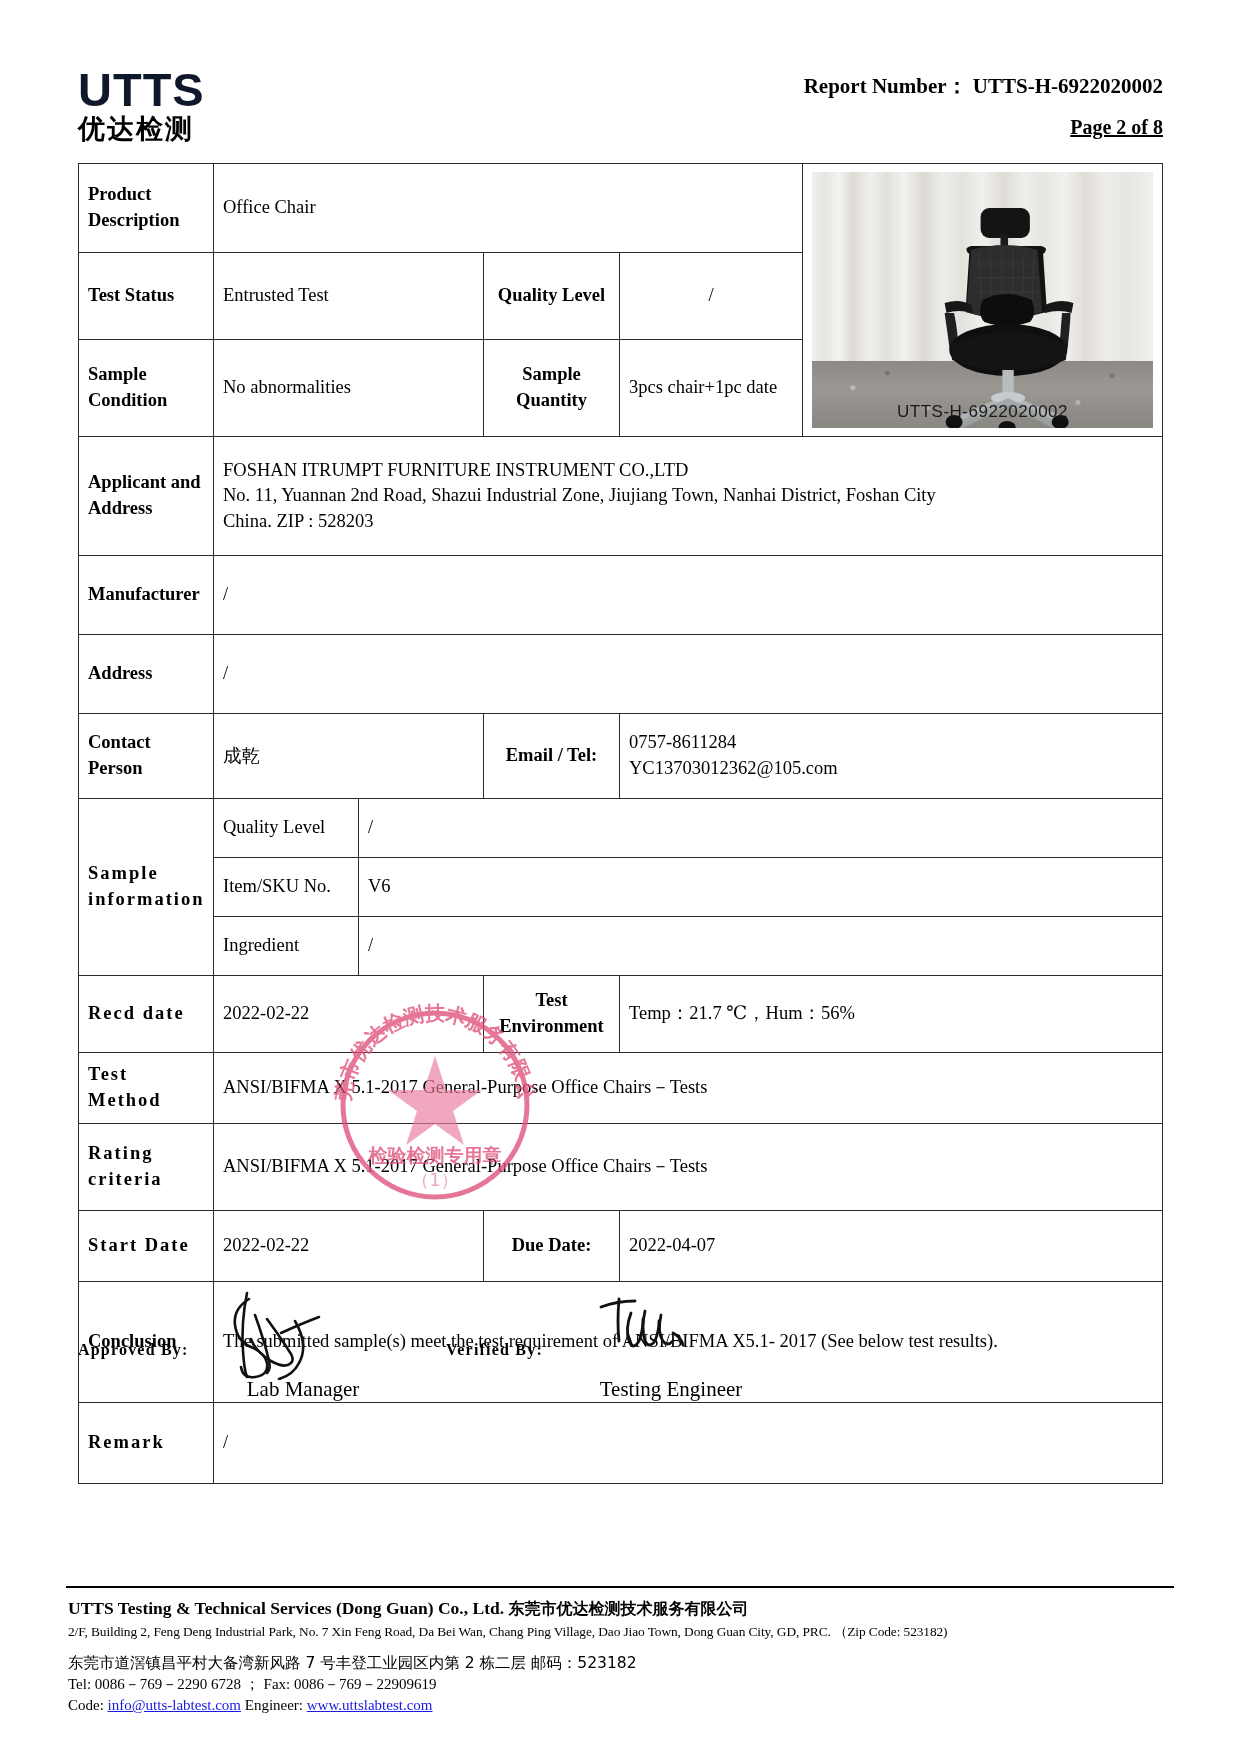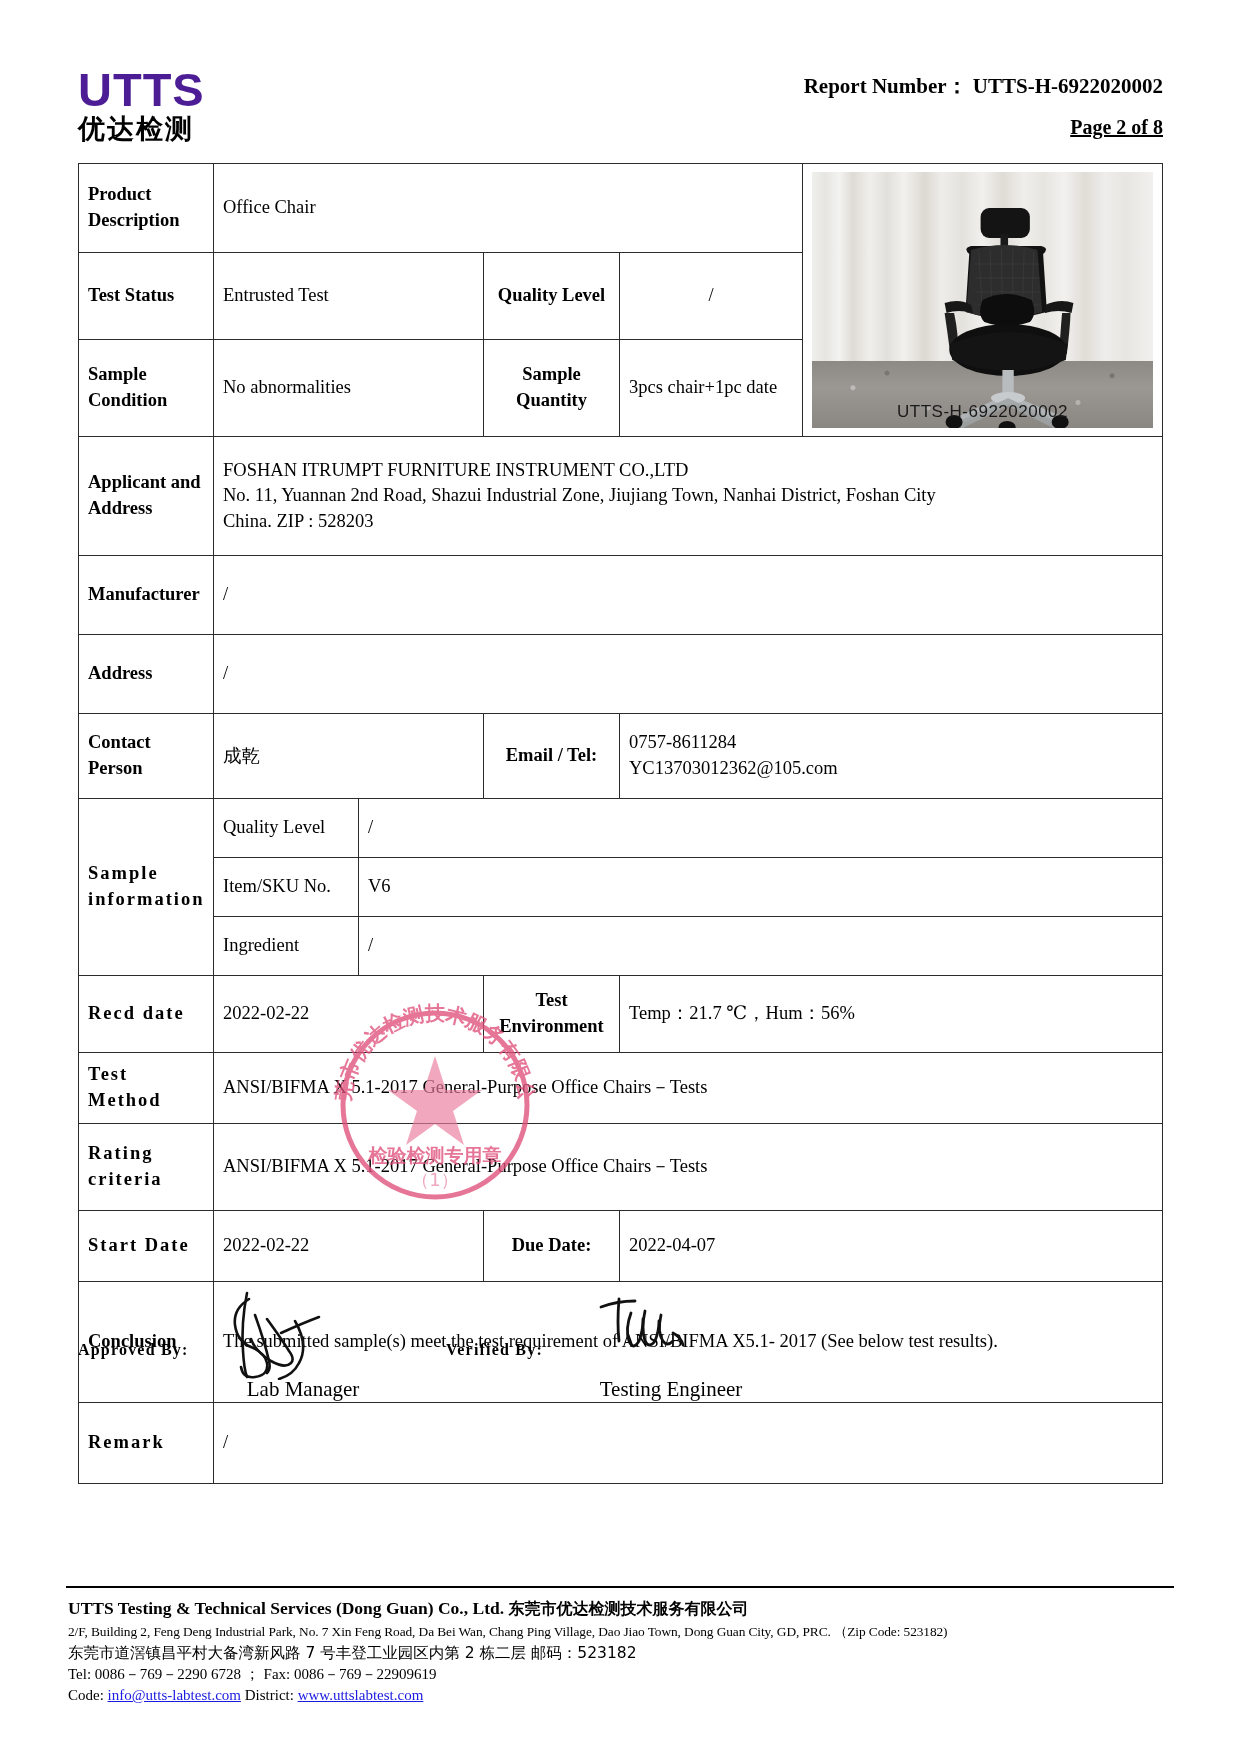--- a/index.html
+++ b/index.html
@@ -27,21 +27,21 @@
   }
   .logo{
     position:absolute;left:0;top:0;
     line-height:1;
   }
   .logo-main{
     font-family:"Liberation Sans","DejaVu Sans",sans-serif;
     font-weight:bold;
     font-size:47px;
     letter-spacing:1px;
-    color:#4c1d95;
+    color:#0f172a;
   }
   .logo-sub{
     font-family:"DejaVu Sans",sans-serif;
     font-size:27px;
     font-weight:bold;
     letter-spacing:2px;
     margin-top:2px;
   }
   .hdr-right{
     position:absolute;
@@ -192,21 +192,21 @@
   }
   .f1 .f1cn{font-family:"DejaVu Sans",sans-serif;font-size:16px;}
   .f2{
     font-size:13.4px;
     margin-top:3px;
     letter-spacing:-.1px;
   }
   .f3{
     font-family:"DejaVu Sans",sans-serif;
     font-size:15.5px;
-    margin-top:2px;
+    margin-top:12px;
   }
   .f4{
     font-size:15px;
     margin-top:2px;
   }
   .f5{
     font-size:15px;
     margin-top:1px;
   }
   .lnk{color:#1a1ae0;text-decoration:underline;}
@@ -441,17 +441,17 @@
   <div class="foot-rule"></div>
   <div class="footer">
     <div class="f1">
       <span>UTTS Testing &amp; Technical Services (Dong Guan) Co., Ltd.</span>
       <span class="f1cn">东莞市优达检测技术服务有限公司</span>
     </div>
     <div class="f2">2/F, Building 2, Feng Deng Industrial Park, No. 7 Xin Feng Road, Da Bei Wan, Chang Ping Village,  Dao Jiao Town, Dong Guan City, GD, PRC.  （Zip Code: 523182)</div>
     <div class="f3">东莞市道滘镇昌平村大备湾新风路 7 号丰登工业园区内第 2 栋二层   邮码：523182</div>
     <div class="f4">Tel: 0086－769－2290 6728 ；  Fax: 0086－769－22909619</div>
     <div class="f5">
-      <span>Code: </span><span class="lnk">info@utts-labtest.com</span><span> District: </span><span class="lnk">www.uttslabtest.com</span>
+      <span>Code: </span><span class="lnk">info@utts-labtest.com</span><span> Engineer: </span><span class="lnk">www.uttslabtest.com</span>
     </div>
   </div>
 
 </div>
 
 </body></html>

